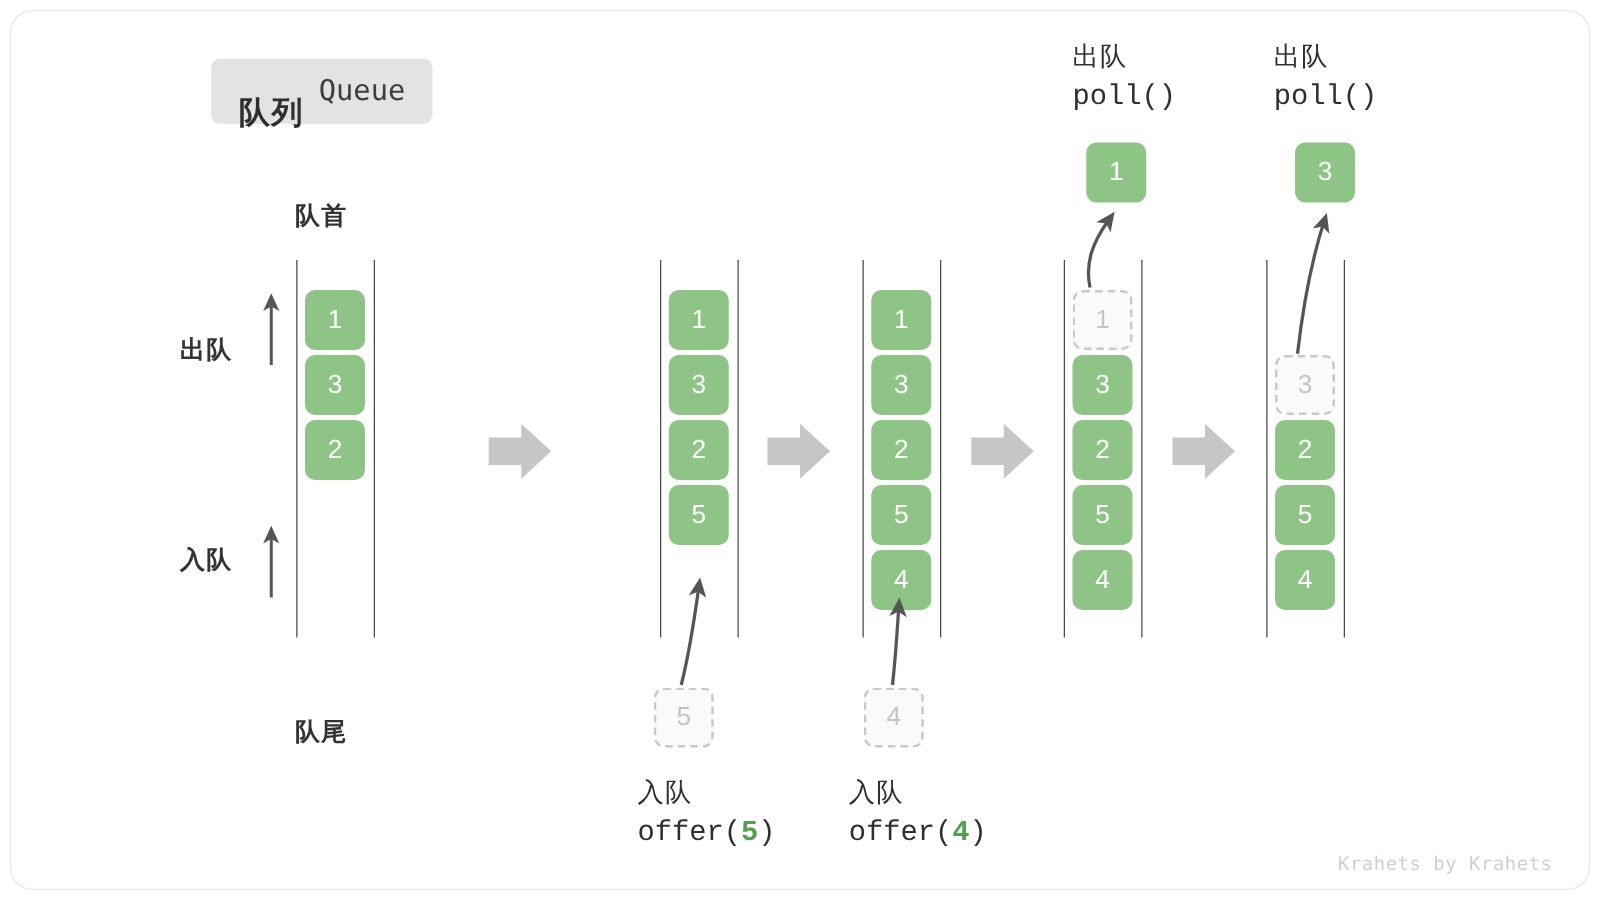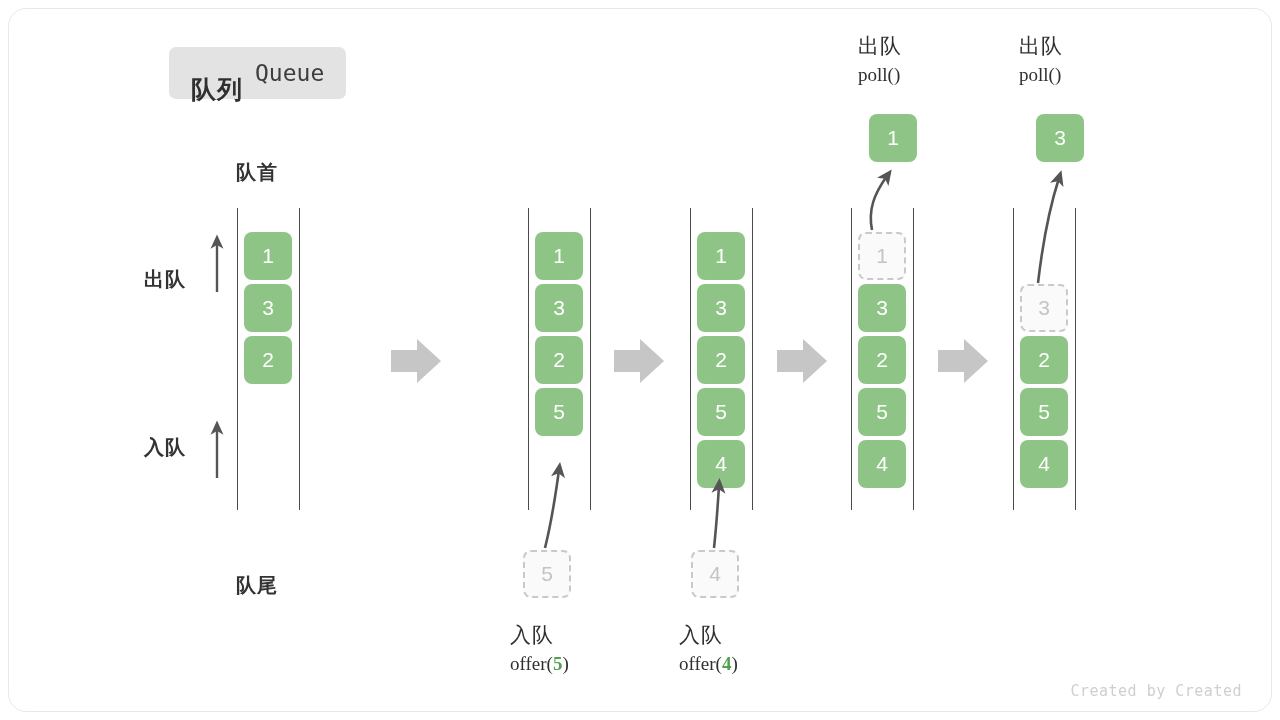--- a/index.html
+++ b/index.html
@@ -74,22 +74,22 @@
     line-height: 1.45;
   }
   .op-label .op-cn {
     display: block;
     font-size: 21px;
     color: #2f2f2f;
     letter-spacing: 1px;
   }
   .op-label .op-code {
     display: block;
-    font-family: Liberation Serif, serif;
-    font-size: 19px;
+    font-family: Liberation Mono, monospace;
+    font-size: 23px;
     color: #2f2f2f;
   }
   .op-label .op-arg {
     color: #53a052;
     font-weight: bold;
   }
 
   
   .queue-col {
     position: absolute;
@@ -284,15 +284,15 @@
 
     <path d="M545,548 C552,520 556,492 559,470" stroke="#555555" stroke-width="2.6" fill="none" marker-end="url(#thinhead)"></path>
 
     <path d="M714,548 C717,520 718,500 719,486" stroke="#555555" stroke-width="2.6" fill="none" marker-end="url(#thinhead)"></path>
 
     <path d="M872,230 C868,210 874,194 887,176" stroke="#555555" stroke-width="2.6" fill="none" marker-end="url(#thinhead)"></path>
 
     <path d="M1038,283 C1043,240 1051,203 1059,178" stroke="#555555" stroke-width="2.6" fill="none" marker-end="url(#thinhead)"></path>
   </svg>
 
-  <div class="watermark">Created by Created</div>
+  <div class="watermark">Krahets by Krahets</div>
 
 </div>
 
 </body></html>

